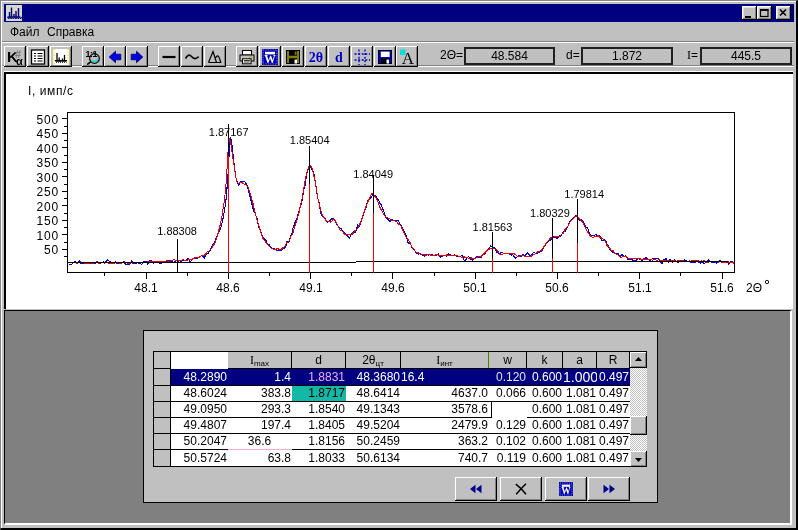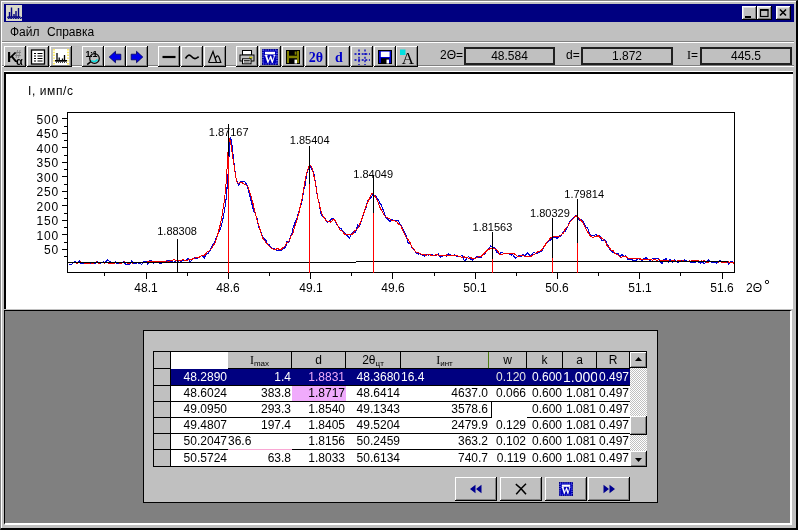--- a/index.html
+++ b/index.html
@@ -304,21 +304,21 @@
         <div style="position:absolute;left:138px;top:17px;width:53px;height:16px;border-right:1px solid #000;border-bottom:1px solid #000;font-size:12px;line-height:16px;background:#000080;color:#f0abfc;text-align:right;padding-right:3px;box-sizing:content-box;overflow:hidden;">1.8831</div>
         <div style="position:absolute;left:192px;top:17px;width:54px;height:16px;border-right:1px solid #000;border-bottom:1px solid #000;font-size:12px;line-height:16px;background:#000080;color:#fff;text-align:right;padding-right:3px;box-sizing:content-box;overflow:hidden;">48.3680</div>
         <div style="position:absolute;left:247px;top:17px;width:87px;height:16px;border-right:1px solid #000;border-bottom:1px solid #000;font-size:12px;line-height:16px;background:#000080;color:#fff;text-align:left;padding-right:3px;box-sizing:content-box;overflow:hidden;">16.4</div>
         <div style="position:absolute;left:335px;top:17px;width:37px;height:16px;border-right:1px solid #000;border-bottom:1px solid #000;font-size:12px;line-height:16px;background:#000080;color:#e5e5e5;text-align:right;padding-right:3px;box-sizing:content-box;overflow:hidden;">0.120</div>
         <div style="position:absolute;left:373px;top:17px;width:35px;height:16px;border-right:1px solid #000;border-bottom:1px solid #000;font-size:12px;line-height:16px;background:#000080;color:#fff;text-align:right;padding-right:3px;box-sizing:content-box;overflow:hidden;">0.600</div>
         <div style="position:absolute;left:409px;top:17px;width:33px;height:16px;border-right:1px solid #000;border-bottom:1px solid #000;font-size:14px;line-height:16px;background:#000080;color:#fff;text-align:right;padding-right:3px;box-sizing:content-box;overflow:hidden;">1.000</div>
         <div style="position:absolute;left:443px;top:17px;width:32px;height:16px;border-right:1px solid #000;border-bottom:1px solid #000;font-size:12px;line-height:16px;background:#000080;color:#fff;text-align:right;padding-right:3px;box-sizing:content-box;overflow:hidden;">0.497</div>
         <div style="position:absolute;left:0px;top:34px;width:16px;height:15px;border-right:1px solid #000;border-bottom:1px solid #000;font-size:12px;line-height:15px;background:#c0c0c0;box-sizing:content-box;overflow:hidden;"></div>
         <div style="position:absolute;left:17px;top:34px;width:56px;height:15px;border-right:1px solid #000;border-bottom:1px solid #000;font-size:12px;line-height:15px;background:#fff;text-align:right;padding-right:3px;box-sizing:content-box;overflow:hidden;">48.6024</div>
         <div style="position:absolute;left:74px;top:34px;width:63px;height:15px;border-right:1px solid #000;border-bottom:1px solid #000;font-size:12px;line-height:15px;background:#fff;text-align:right;padding-right:3px;box-sizing:content-box;overflow:hidden;">383.8</div>
-        <div style="position:absolute;left:138px;top:34px;width:53px;height:15px;border-right:1px solid #000;border-bottom:1px solid #000;font-size:12px;line-height:15px;background:#f0abfc;text-align:right;padding-right:3px;box-sizing:content-box;overflow:hidden;">1.8717</div>
+        <div style="position:absolute;left:138px;top:34px;width:53px;height:15px;border-right:1px solid #000;border-bottom:1px solid #000;font-size:12px;line-height:15px;background:#14b8a6;text-align:right;padding-right:3px;box-sizing:content-box;overflow:hidden;">1.8717</div>
         <div style="position:absolute;left:192px;top:34px;width:54px;height:15px;border-right:1px solid #000;border-bottom:1px solid #000;font-size:12px;line-height:15px;background:#fff;text-align:right;padding-right:3px;box-sizing:content-box;overflow:hidden;">48.6414</div>
         <div style="position:absolute;left:247px;top:34px;width:87px;height:15px;border-right:1px solid #000;border-bottom:1px solid #000;font-size:12px;line-height:15px;background:#fff;text-align:right;padding-right:3px;box-sizing:content-box;overflow:hidden;">4637.0</div>
         <div style="position:absolute;left:335px;top:34px;width:37px;height:15px;border-right:1px solid #000;border-bottom:1px solid #000;font-size:12px;line-height:15px;background:#fff;text-align:right;padding-right:3px;box-sizing:content-box;overflow:hidden;">0.066</div>
         <div style="position:absolute;left:373px;top:34px;width:35px;height:15px;border-right:1px solid #000;border-bottom:1px solid #000;font-size:12px;line-height:15px;background:#fff;text-align:right;padding-right:3px;box-sizing:content-box;overflow:hidden;">0.600</div>
         <div style="position:absolute;left:409px;top:34px;width:33px;height:15px;border-right:1px solid #000;border-bottom:1px solid #000;font-size:12px;line-height:15px;background:#fff;text-align:right;padding-right:3px;box-sizing:content-box;overflow:hidden;">1.081</div>
         <div style="position:absolute;left:443px;top:34px;width:32px;height:15px;border-right:1px solid #000;border-bottom:1px solid #000;font-size:12px;line-height:15px;background:#fff;text-align:right;padding-right:3px;box-sizing:content-box;overflow:hidden;">0.497</div>
         <div style="position:absolute;left:0px;top:50px;width:16px;height:15px;border-right:1px solid #000;border-bottom:1px solid #000;font-size:12px;line-height:15px;background:#c0c0c0;box-sizing:content-box;overflow:hidden;"></div>
         <div style="position:absolute;left:17px;top:50px;width:56px;height:15px;border-right:1px solid #000;border-bottom:1px solid #000;font-size:12px;line-height:15px;background:#fff;text-align:right;padding-right:3px;box-sizing:content-box;overflow:hidden;">49.0950</div>
         <div style="position:absolute;left:74px;top:50px;width:63px;height:15px;border-right:1px solid #000;border-bottom:1px solid #000;font-size:12px;line-height:15px;background:#fff;text-align:right;padding-right:3px;box-sizing:content-box;overflow:hidden;">293.3</div>
         <div style="position:absolute;left:138px;top:50px;width:53px;height:15px;border-right:1px solid #000;border-bottom:1px solid #000;font-size:12px;line-height:15px;background:#fff;text-align:right;padding-right:3px;box-sizing:content-box;overflow:hidden;">1.8540</div>
@@ -333,21 +333,21 @@
         <div style="position:absolute;left:74px;top:66px;width:63px;height:15px;border-right:1px solid #000;border-bottom:1px solid #000;font-size:12px;line-height:15px;background:#fff;text-align:right;padding-right:3px;box-sizing:content-box;overflow:hidden;">197.4</div>
         <div style="position:absolute;left:138px;top:66px;width:53px;height:15px;border-right:7px solid #0f766e;border-bottom:1px solid #000;font-size:12px;line-height:15px;background:#fff;text-align:right;padding-right:3px;box-sizing:content-box;overflow:hidden;">1.8405</div>
         <div style="position:absolute;left:192px;top:66px;width:54px;height:15px;border-right:1px solid #000;border-bottom:1px solid #000;font-size:12px;line-height:15px;background:#fff;text-align:right;padding-right:3px;box-sizing:content-box;overflow:hidden;">49.5204</div>
         <div style="position:absolute;left:247px;top:66px;width:87px;height:15px;border-right:1px solid #000;border-bottom:1px solid #000;font-size:12px;line-height:15px;background:#fff;text-align:right;padding-right:3px;box-sizing:content-box;overflow:hidden;">2479.9</div>
         <div style="position:absolute;left:335px;top:66px;width:37px;height:15px;border-right:1px solid #000;border-bottom:1px solid #000;font-size:12px;line-height:15px;background:#fff;text-align:right;padding-right:3px;box-sizing:content-box;overflow:hidden;">0.129</div>
         <div style="position:absolute;left:373px;top:66px;width:35px;height:15px;border-right:1px solid #000;border-bottom:1px solid #000;font-size:12px;line-height:15px;background:#fff;text-align:right;padding-right:3px;box-sizing:content-box;overflow:hidden;">0.600</div>
         <div style="position:absolute;left:409px;top:66px;width:33px;height:15px;border-right:1px solid #000;border-bottom:1px solid #000;font-size:12px;line-height:15px;background:#fff;text-align:right;padding-right:3px;box-sizing:content-box;overflow:hidden;">1.081</div>
         <div style="position:absolute;left:443px;top:66px;width:32px;height:15px;border-right:1px solid #000;border-bottom:1px solid #000;font-size:12px;line-height:15px;background:#fff;text-align:right;padding-right:3px;box-sizing:content-box;overflow:hidden;">0.497</div>
         <div style="position:absolute;left:0px;top:82px;width:16px;height:15px;border-right:1px solid #000;border-bottom:1px solid #000;font-size:12px;line-height:15px;background:#c0c0c0;box-sizing:content-box;overflow:hidden;"></div>
         <div style="position:absolute;left:17px;top:82px;width:56px;height:15px;border-right:1px solid #000;border-bottom:1px solid #000;font-size:12px;line-height:15px;background:#fff;text-align:right;padding-right:3px;box-sizing:content-box;overflow:hidden;">50.2047</div>
-        <div style="position:absolute;left:74px;top:82px;width:63px;height:15px;border-right:1px solid #000;border-bottom:2px solid #f9a8d4;font-size:12px;line-height:15px;background:#fff;text-align:left;padding-right:3px;box-sizing:content-box;overflow:hidden;">36.6</div>
+        <div style="position:absolute;left:74px;top:82px;width:63px;height:15px;border-right:1px solid #000;border-bottom:2px solid #f9a8d4;font-size:12px;line-height:15px;background:#fff;text-align:center;padding-right:3px;box-sizing:content-box;overflow:hidden;">36.6</div>
         <div style="position:absolute;left:138px;top:82px;width:53px;height:15px;border-right:1px solid #000;border-bottom:1px solid #000;font-size:12px;line-height:15px;background:#fff;text-align:right;padding-right:3px;box-sizing:content-box;overflow:hidden;">1.8156</div>
         <div style="position:absolute;left:192px;top:82px;width:54px;height:15px;border-right:1px solid #000;border-bottom:1px solid #000;font-size:12px;line-height:15px;background:#fff;text-align:right;padding-right:3px;box-sizing:content-box;overflow:hidden;">50.2459</div>
         <div style="position:absolute;left:247px;top:82px;width:87px;height:15px;border-right:1px solid #000;border-bottom:1px solid #000;font-size:12px;line-height:15px;background:#fff;text-align:right;padding-right:3px;box-sizing:content-box;overflow:hidden;">363.2</div>
         <div style="position:absolute;left:335px;top:82px;width:37px;height:15px;border-right:1px solid #000;border-bottom:1px solid #000;font-size:12px;line-height:15px;background:#fff;text-align:right;padding-right:3px;box-sizing:content-box;overflow:hidden;">0.102</div>
         <div style="position:absolute;left:373px;top:82px;width:35px;height:15px;border-right:1px solid #000;border-bottom:1px solid #000;font-size:12px;line-height:15px;background:#fff;text-align:right;padding-right:3px;box-sizing:content-box;overflow:hidden;">0.600</div>
         <div style="position:absolute;left:409px;top:82px;width:33px;height:15px;border-right:1px solid #000;border-bottom:1px solid #000;font-size:12px;line-height:15px;background:#fff;text-align:right;padding-right:3px;box-sizing:content-box;overflow:hidden;">1.081</div>
         <div style="position:absolute;left:443px;top:82px;width:32px;height:15px;border-right:1px solid #000;border-bottom:1px solid #000;font-size:12px;line-height:15px;background:#fff;text-align:right;padding-right:3px;box-sizing:content-box;overflow:hidden;">0.497</div>
         <div style="position:absolute;left:0px;top:98px;width:16px;height:16px;border-right:1px solid #000;border-bottom:1px solid #000;font-size:12px;line-height:16px;background:#c0c0c0;box-sizing:content-box;overflow:hidden;"></div>
         <div style="position:absolute;left:17px;top:98px;width:56px;height:16px;border-right:1px solid #000;border-bottom:1px solid #000;font-size:12px;line-height:16px;background:#fff;text-align:right;padding-right:3px;box-sizing:content-box;overflow:hidden;">50.5724</div>
         <div style="position:absolute;left:74px;top:98px;width:63px;height:16px;border-right:1px solid #000;border-bottom:1px solid #000;font-size:12px;line-height:16px;background:#fff;text-align:right;padding-right:3px;box-sizing:content-box;overflow:hidden;">63.8</div>

